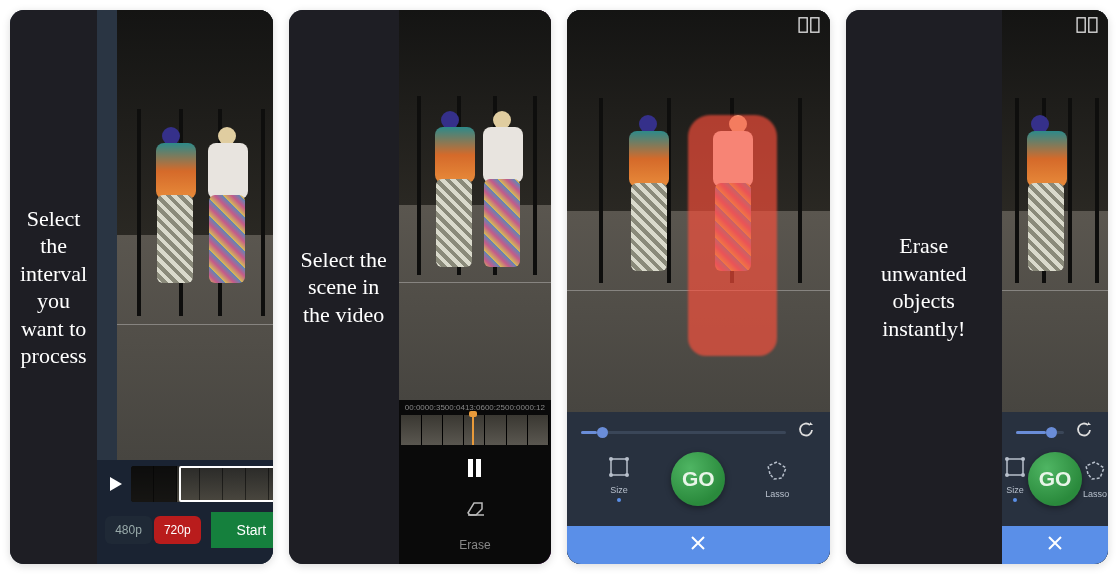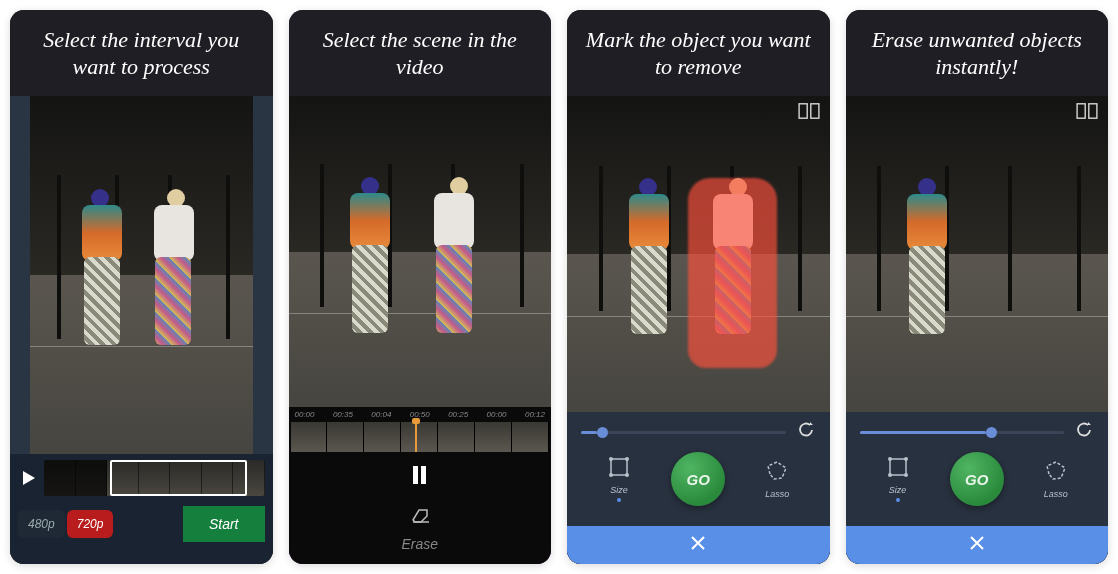--- a/index.html
+++ b/index.html
@@ -9,26 +9,25 @@
   display: flex;
   gap: 16px;
   padding: 10px;
   width: 1118px;
   height: 574px;
   overflow: hidden;
 }
 .panel {
   flex: 1;
   display: flex;
-  flex-direction: column;
+  flex-direction: row;
   border-radius: 14px;
   overflow: hidden;
   background: #1a2332;
   box-shadow: 0 2px 8px rgba(0,0,0,0.15);
-  font-style: italic;
 }
 .caption {
   background: #1e1e24;
   color: #fff;
   text-align: center;
   font-size: 22px;
   font-weight: 400;
   padding: 14px 10px;
   line-height: 1.25;
   min-height: 86px;
@@ -75,21 +74,21 @@
 .dancer .legs { position:absolute; top:68px; left:30%; width:36px; height:88px; border-radius:6px; background:repeating-linear-gradient(45deg,#dadacc,#dadacc 4px,#8a8a7a 4px,#8a8a7a 8px); }
 .dancer.right .head { background:#e0cda0; left:46%; }
 .dancer.right .torso { background:#e8e4df; }
 .dancer.right .legs { background:repeating-linear-gradient(45deg,#d4b85a,#c45a8a 6px,#5a8ab8 12px); }
 .red-mask { position:absolute; bottom:14%; left:46%; width:34%; height:60%; background:rgba(255,80,60,0.65); border-radius:22px 22px 18px 18px; filter:blur(1px);}
 .compare-icon { position:absolute; top:6px; right:10px; width:22px; height:18px; }
 .compare-icon svg { width:100%; height:100%; }
 
 .bottom1 {
   background: #1a2332;
-  padding: 6px 8px 22px;
+  padding: 6px 8px 16px;
 }
 .timeline1 { display:flex; align-items:center; gap:4px; }
 .play-btn { width:22px; height:28px; display:flex; align-items:center; justify-content:center; color:#fff; }
 .thumbs { flex:1; height:36px; display:flex; background:#0d0d0d; border-radius:3px; overflow:hidden; position:relative; }
 .thumb { flex:1; background:linear-gradient(#2a2a28,#4a473f); border-right:1px solid rgba(0,0,0,0.5); }
 .thumb.dim { filter:brightness(0.3); }
 .sel-range { position:absolute; top:0; bottom:0; left:30%; right:8%; border:2px solid #fff; border-radius:2px; }
 .row-b { display:flex; align-items:center; justify-content:space-between; margin-top:10px; gap:10px; }
 .res-group { display:flex; gap:2px; }
 .res-btn { padding:7px 10px; font-size:12px; color:#9aa; background:#1f2936; border-radius:6px; font-family:Arial,sans-serif;}
@@ -100,33 +99,33 @@
 .time-labels { display:flex; justify-content:space-between; padding:3px 6px; font-size:8px; color:#888; font-family:Arial,sans-serif;}
 .thumbs2 { height:30px; display:flex; margin:0 2px; position:relative; }
 .thumbs2 .thumb { flex:1; background:linear-gradient(#3a3832,#5a5750); border-right:1px solid #000;}
 .playhead { position:absolute; top:0; bottom:0; left:48%; width:2px; background:#e89a3a;}
 .playhead::before { content:""; position:absolute; top:-4px; left:-3px; width:8px; height:6px; background:#e89a3a; border-radius:2px;}
 .pause-row { text-align:center; padding:14px 0 8px; }
 .pause-btn { display:inline-flex; gap:3px; }
 .pause-btn span { width:5px; height:18px; background:#fff; }
 .erase-row { text-align:center; padding:10px 0 2px; }
 .erase-icon { display:inline-block; color:#bbb; }
-.erase-label { font-size:14px; color:#888; margin-top:8px; font-family:Arial,sans-serif;}
+.erase-label { font-size:12px; color:#888; margin-top:17px; font-family:Arial,sans-serif;}
 
 .bottom34 { background:#28313f; padding:0; }
 .scrub { display:flex; align-items:center; gap:10px; padding:8px 14px 2px;}
 .scrub-track { flex:1; height:3px; background:#3a4658; border-radius:2px; position:relative;}
 .scrub-fill { position:absolute; left:0; top:0; bottom:0; background:#6a8dd8; border-radius:2px;}
 .scrub-knob { position:absolute; top:-4px; width:11px; height:11px; background:#6a8dd8; border-radius:50%;}
 .redo-btn { color:#ddd; }
 .tool-row { display:flex; align-items:center; justify-content:space-evenly; padding:6px 0 20px;}
 .tool { text-align:center; color:#b8c0cc; font-family:Arial,sans-serif;}
 .tool-label { font-size:9px; margin-top:3px;}
 .tool-dot { width:4px; height:4px; background:#5a8fe8; border-radius:50%; margin:3px auto 0;}
-.go-btn { width:54px; height:54px; border-radius:50%; background:radial-gradient(circle at 35% 30%, #4fb563, #2a8a3c 70%); display:flex; align-items:center; justify-content:center; color:#e8f5e8; font-size:15px; font-weight:600; font-family:Arial,sans-serif; box-shadow:0 2px 6px rgba(0,0,0,0.4);}
+.go-btn { width:54px; height:54px; border-radius:50%; background:radial-gradient(circle at 35% 30%, #4fb563, #2a8a3c 70%); display:flex; align-items:center; justify-content:center; color:#e8f5e8; font-size:21px; font-weight:600; font-family:Arial,sans-serif; box-shadow:0 2px 6px rgba(0,0,0,0.4);}
 .close-bar { background:#5a8fe8; text-align:center; padding:9px 0;}
 .close-bar svg { width:16px; height:16px; }
 </style>
 </head>
 <body>
 
 <div class="panel">
   <div class="caption">Select the interval you want to process</div>
   <div class="phone-body">
     <div class="video-area">
@@ -195,21 +194,21 @@
           <div class="head"></div>
           <div class="torso"></div>
           <div class="legs"></div>
         </div>
     </div>
     <div class="bottom2">
       <div class="time-labels">
         <span>00:00</span>
         <span>00:35</span>
         <span>00:04</span>
-        <span>00:50</span>
+        <span>13:06</span>
         <span>00:25</span>
         <span>00:00</span>
         <span>00:12</span>
       </div>
       <div class="thumbs2">
         <div class="thumb"></div>
           <div class="thumb"></div>
           <div class="thumb"></div>
           <div class="thumb"></div>
           <div class="thumb"></div>
@@ -230,21 +229,20 @@
               <line x1="4" y1="16" x2="20" y2="16" stroke="#bbb" stroke-width="1.5"></line>
             </svg>
         </div>
         <div class="erase-label">Erase</div>
       </div>
     </div>
   </div>
 </div>
 
 <div class="panel">
-  <div class="caption">Mark the object you want to remove</div>
   <div class="phone-body">
     <div class="video-area full">
       <div class="garage"></div>
       <div class="pillar p1"></div>
         <div class="pillar p2"></div>
         <div class="pillar p3"></div>
         <div class="pillar p4"></div>
       <div class="floorline"></div>
       <div class="dancer left">
           <div class="head"></div>

